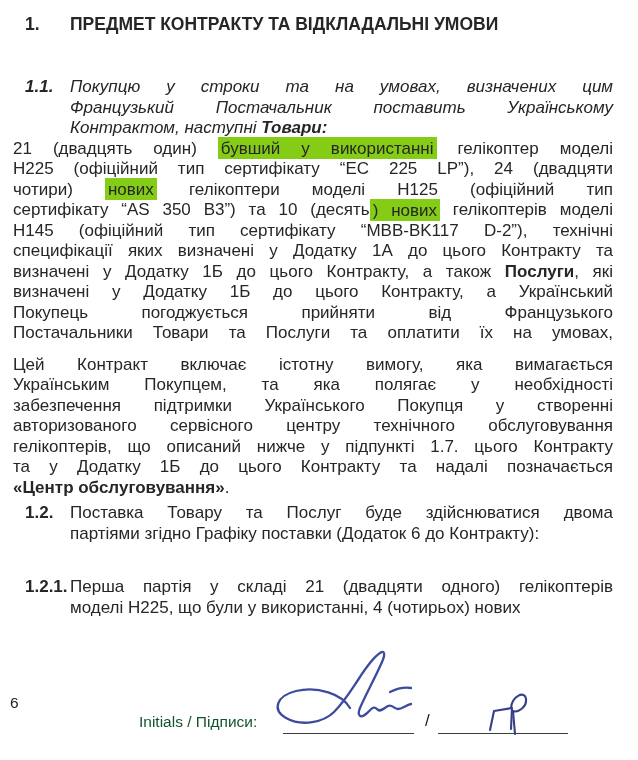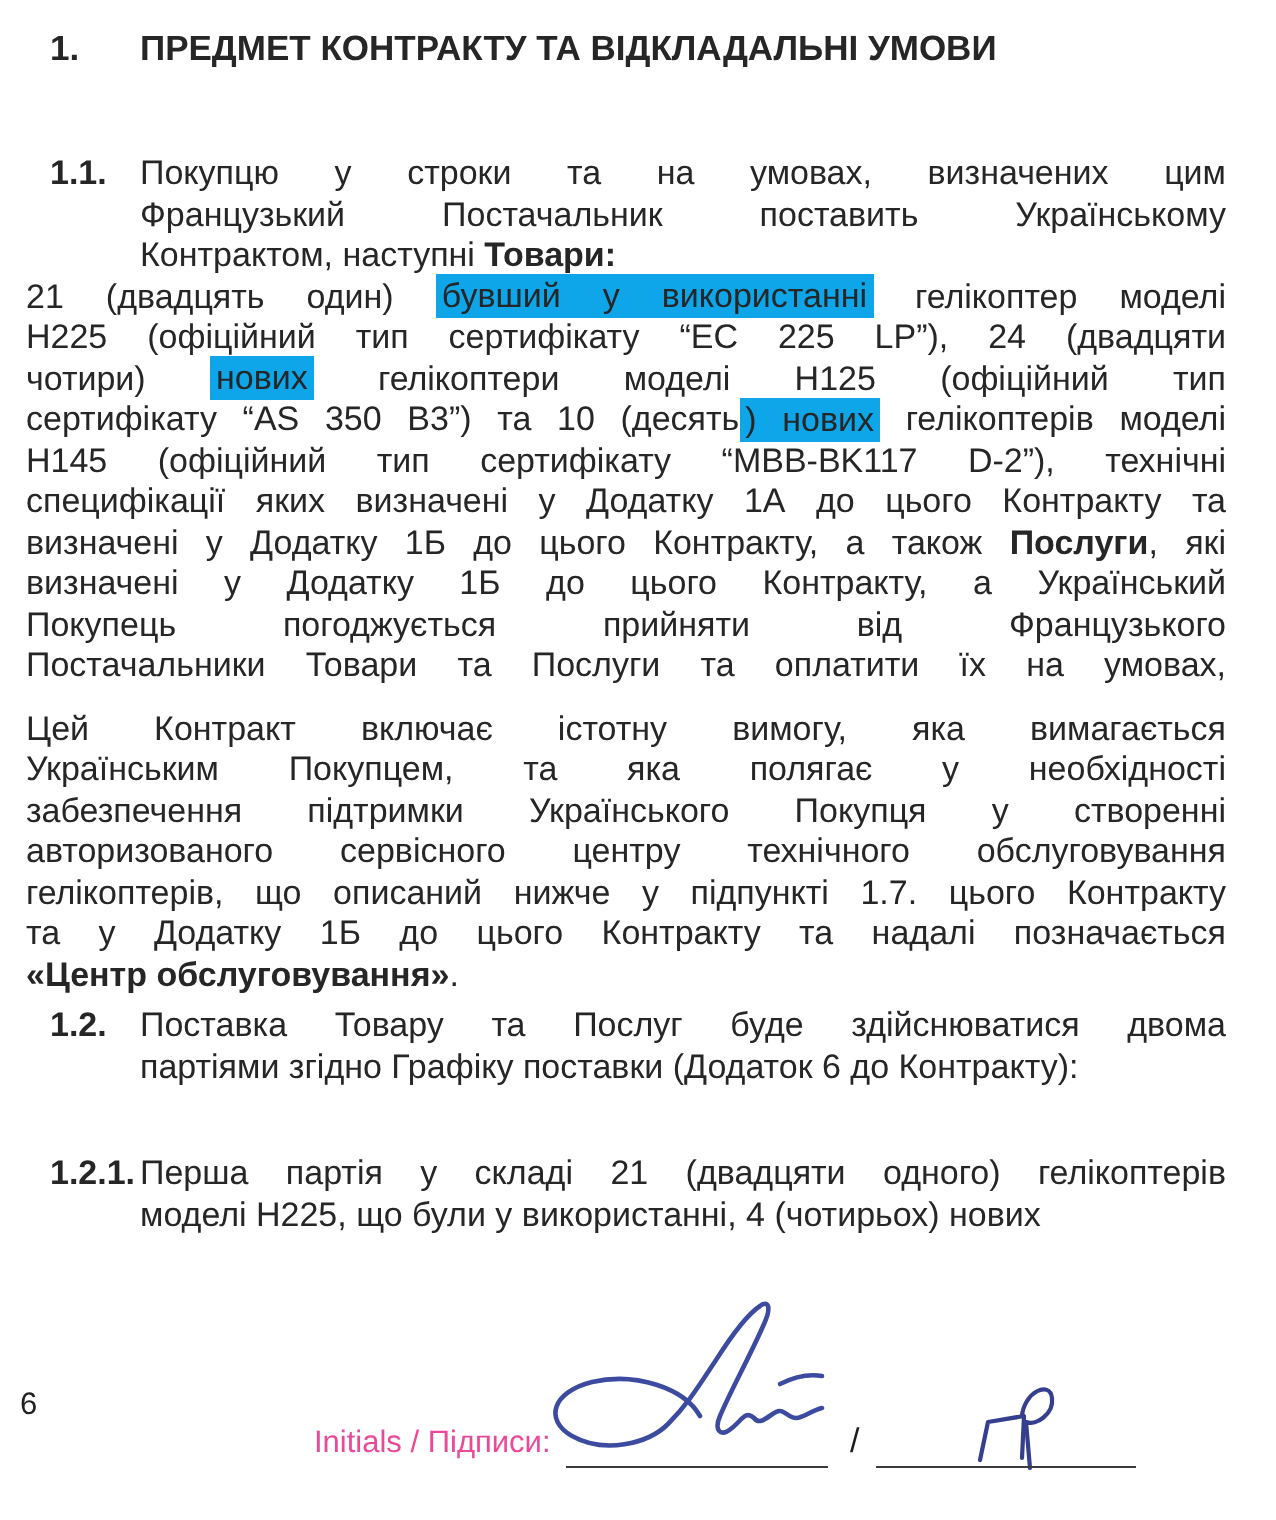--- a/index.html
+++ b/index.html
@@ -14,28 +14,28 @@
   .content{padding:14px 25px 0 13px;}
   .heading{display:flex;margin-left:12px;font-weight:700;font-size:17.5px;line-height:21px;}
   .heading .num{flex:0 0 45px;}
   .block{font-size:17px;}
   .num-block{display:flex;margin-left:12px;}
   .num-block .num{flex:0 0 45px;font-weight:700;}
   .block-text{flex:1;min-width:0;}
   .line{line-height:20.5px;white-space:normal;}
   .jl{text-align:justify;text-align-last:justify;text-justify:inter-word;}
   .b{font-weight:700;}
-  .hl{background:#0ea5e9;padding:1.5px 3px;}
-  .block-0{margin-top:42px;}
+  .hl{background:#84cc16;padding:1.5px 3px;}
+  .block-0{margin-top:42px;font-style:italic;}
   .block-1{margin-top:0;}
   .block-2{margin-top:11px;}
   .block-3{margin-top:5px;}
   .block-4{margin-top:33px;justify-content:flex-end;}
   .page-number{position:absolute;left:10px;top:694px;font-size:15.5px;color:#222;}
-  .initials-label{position:absolute;left:157px;top:713px;font-size:15.5px;color:#ec4899;text-align:center;}
+  .initials-label{position:absolute;left:139px;top:713px;font-size:15.5px;color:#14532d;text-align:center;}
   .sig-line{position:absolute;top:733px;height:0;border-top:1.7px solid #3c3c3c;}
   .sig-line-1{left:283px;width:131px;}
   .sig-line-2{left:438px;width:130px;}
   .slash{position:absolute;left:425px;top:711px;font-size:17px;color:#1c1c1c;}
   .sig1{position:absolute;left:262px;top:650px;}
   .sig2{position:absolute;left:482px;top:686px;}
 </style>
 </head>
 <body>
 

